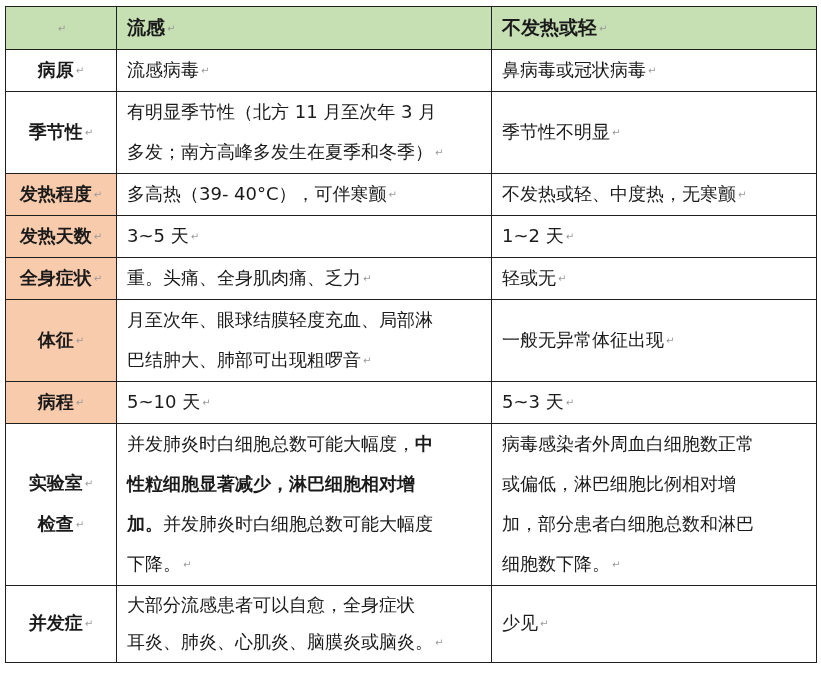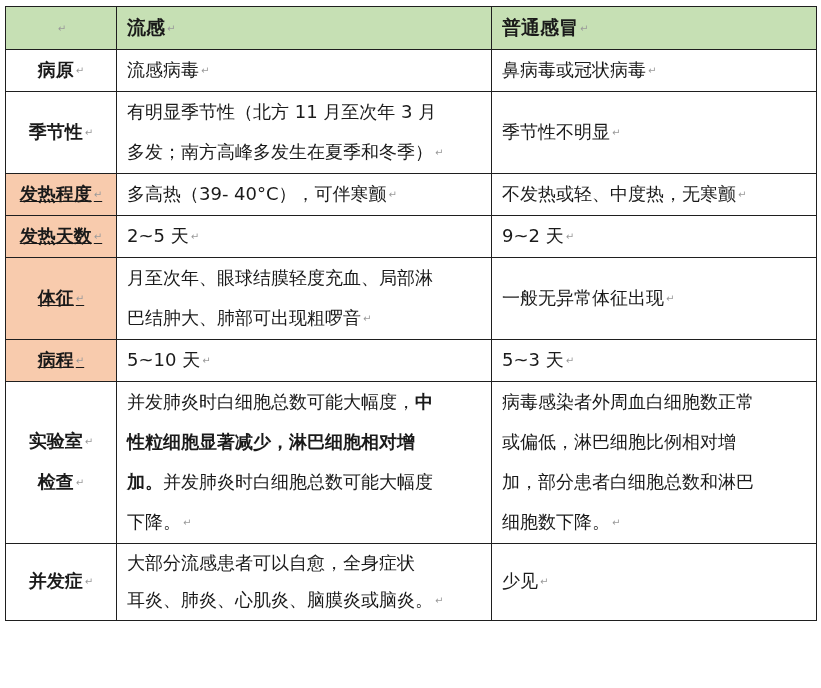--- a/index.html
+++ b/index.html
@@ -39,21 +39,21 @@
     height: 39px;
     font-weight: bold;
     font-size: 19px;
   }
   .row-label {
     text-align: center;
     font-weight: bold;
     font-size: 18px;
     padding: 0 2px !important;
   }
-  .row-label.orange { background: #f8cbad; text-decoration: underline; }
+  .row-label.orange { background: #f8cbad; }
   .row-label.white { background: #ffffff; }
   .mark {
     color: #9a9a9a;
     font-size: 10px;
     font-weight: normal;
     margin-left: 2px;
     vertical-align: middle;
   }
   .b { font-weight: bold; }
   .lab-label { line-height: 42px; }
@@ -70,21 +70,21 @@
 
   <tbody>
       <tr class="hdr">
     <td style="text-align:center;">
       <span class="mark">↵</span>
     </td>
     <td>
       <span>流感</span><span class="mark">↵</span>
     </td>
     <td>
-      <span>普通感冒</span><span class="mark">↵</span>
+      <span>不发热或轻</span><span class="mark">↵</span>
     </td>
   </tr>
 
   <tr style="height:40px;">
     <td class="row-label white">
       <span>病原</span><span class="mark">↵</span>
     </td>
     <td>
       <span>流感病毒</span><span class="mark">↵</span>
     </td>
@@ -117,27 +117,38 @@
     <td>
       <span>不发热或轻、中度热，无寒颤</span><span class="mark">↵</span>
     </td>
   </tr>
 
   <tr style="height:40px;">
     <td class="row-label orange">
       <span>发热天数</span><span class="mark">↵</span>
     </td>
     <td>
-      <span>2~5 天</span><span class="mark">↵</span>
-    </td>
-    <td>
-      <span>9~2 天</span><span class="mark">↵</span>
-    </td>
-  </tr>
-
+      <span>3~5 天</span><span class="mark">↵</span>
+    </td>
+    <td>
+      <span>1~2 天</span><span class="mark">↵</span>
+    </td>
+  </tr>
+
+  <tr style="height:40px;">
+    <td class="row-label orange">
+      <span>全身症状</span><span class="mark">↵</span>
+    </td>
+    <td>
+      <span>重。头痛、全身肌肉痛、乏力</span><span class="mark">↵</span>
+    </td>
+    <td>
+      <span>轻或无</span><span class="mark">↵</span>
+    </td>
+  </tr>
 
   <tr style="height:80px;">
     <td class="row-label orange">
       <span>体征</span><span class="mark">↵</span>
     </td>
     <td>
       <div>月至次年、眼球结膜轻度充血、局部淋</div>
       <div><span>巴结肿大、肺部可出现粗啰音</span><span class="mark">↵</span></div>
     </td>
     <td>

